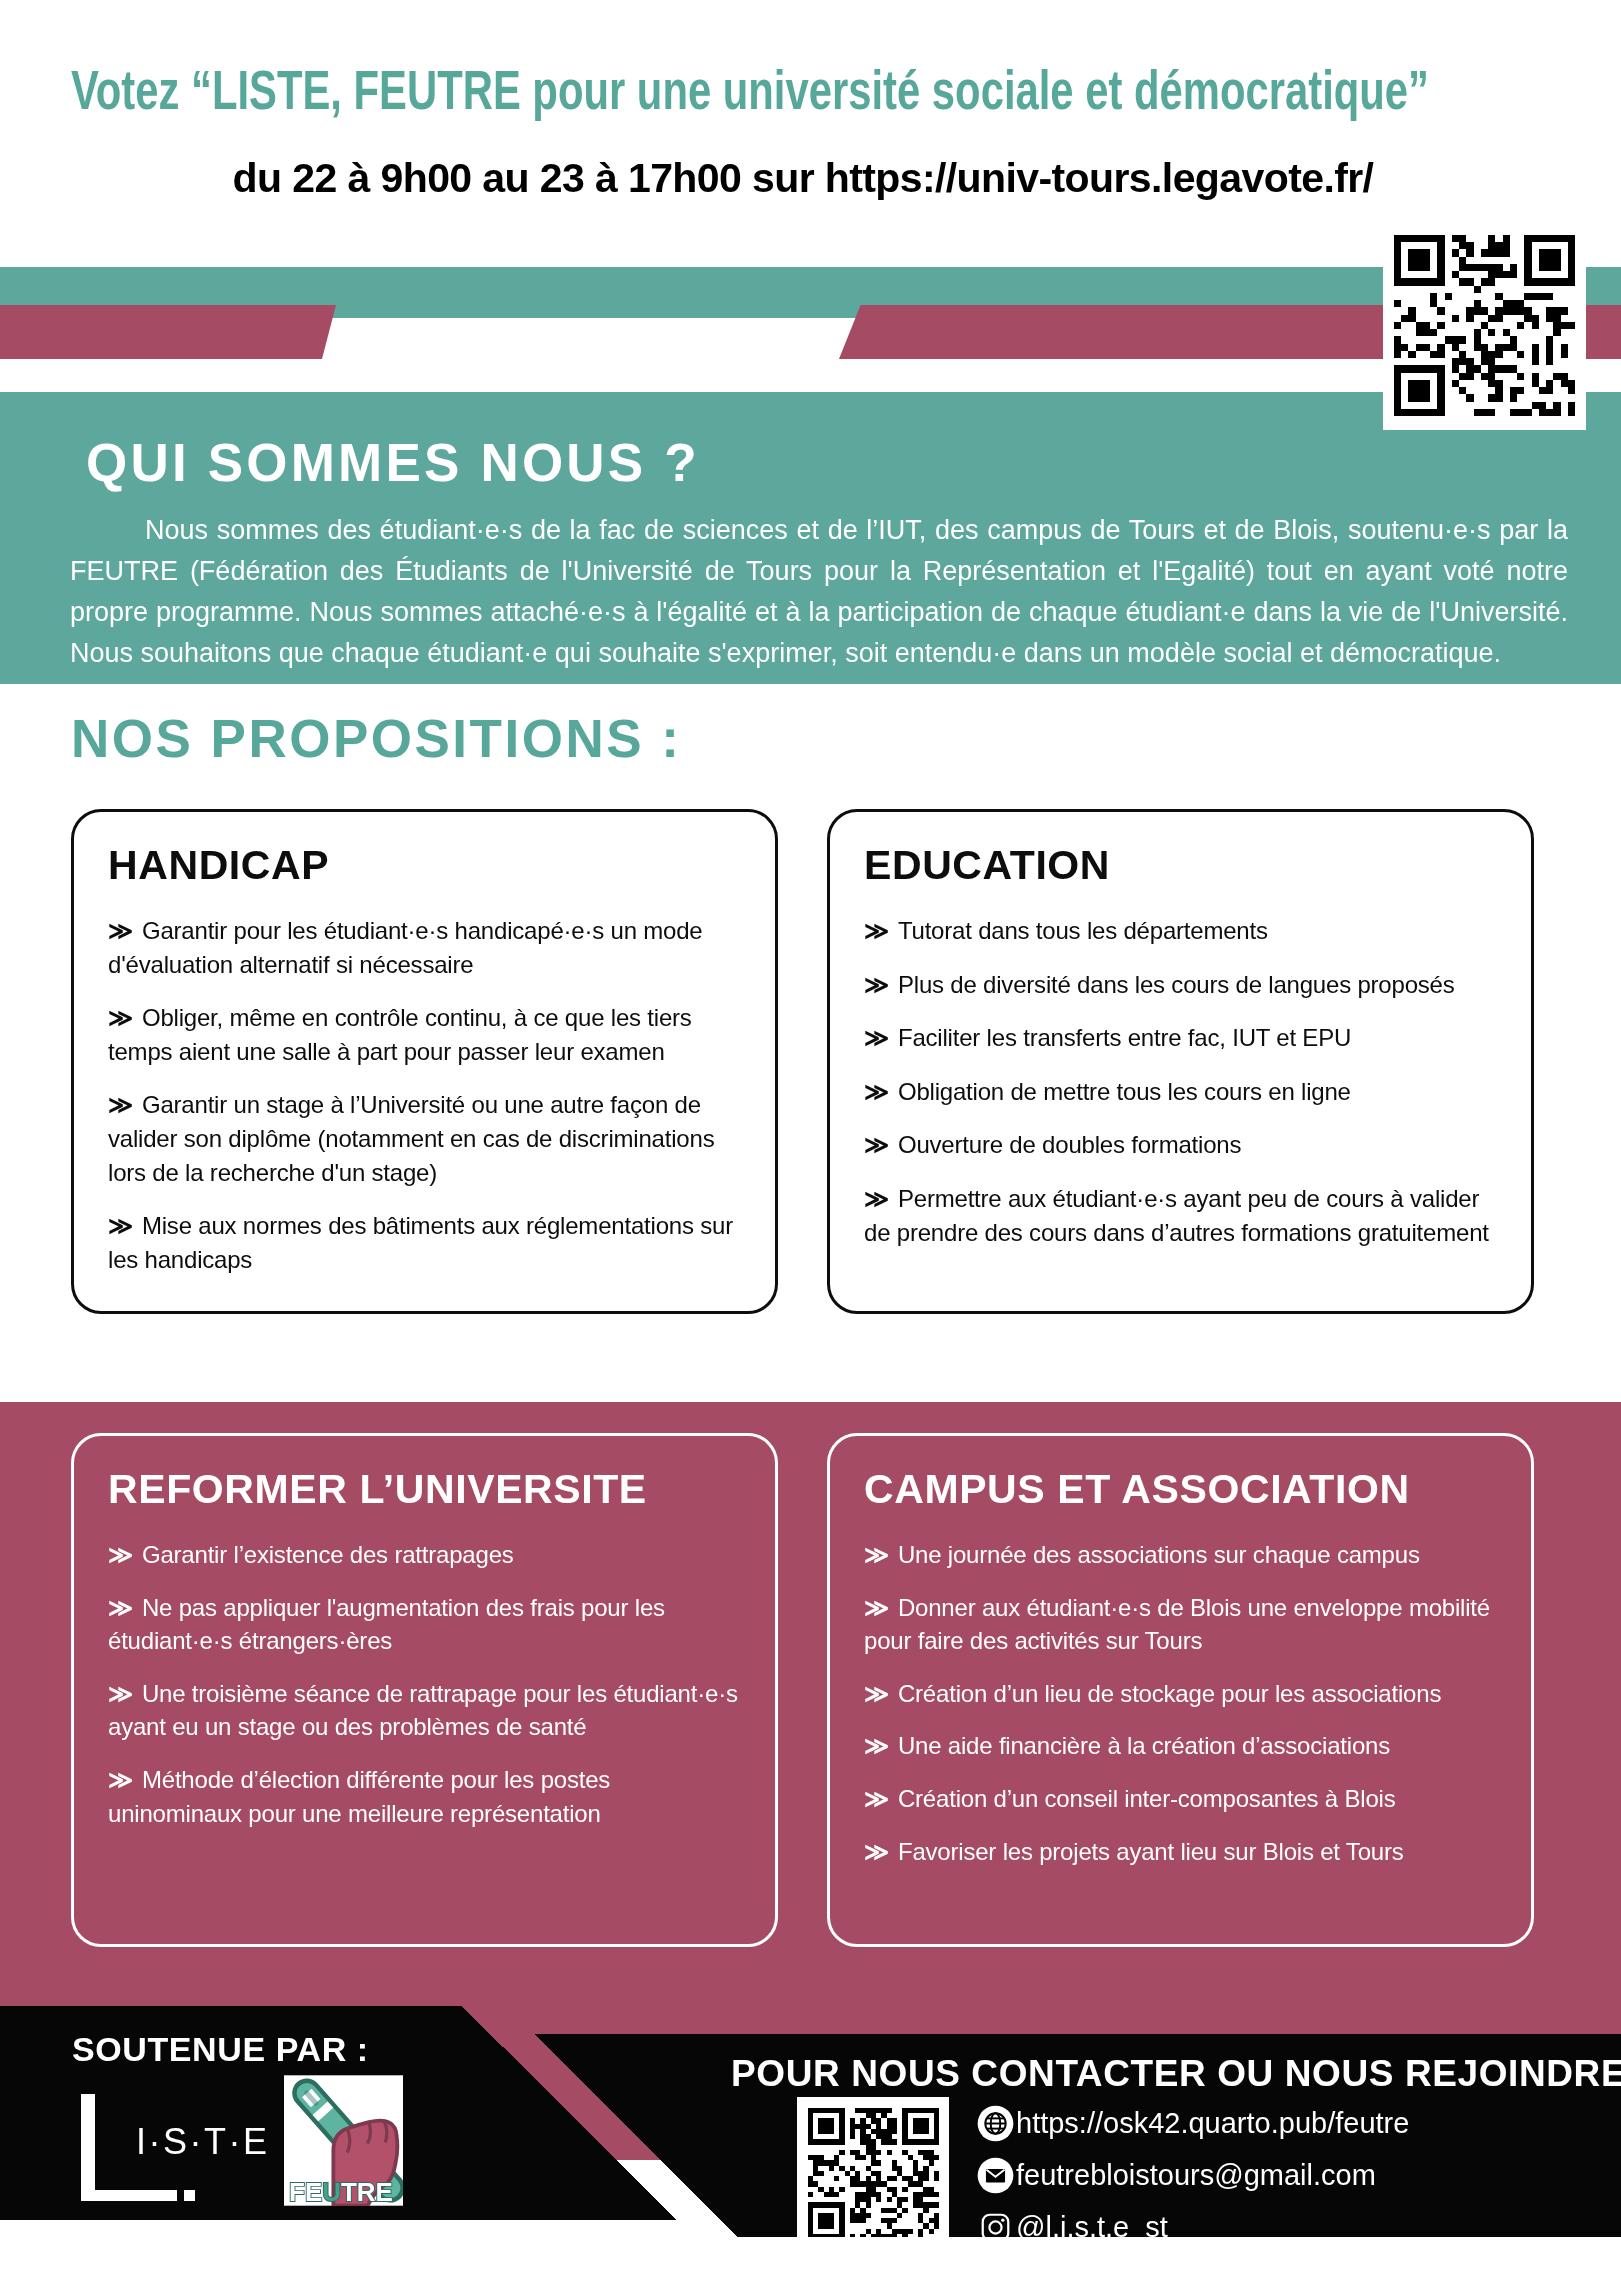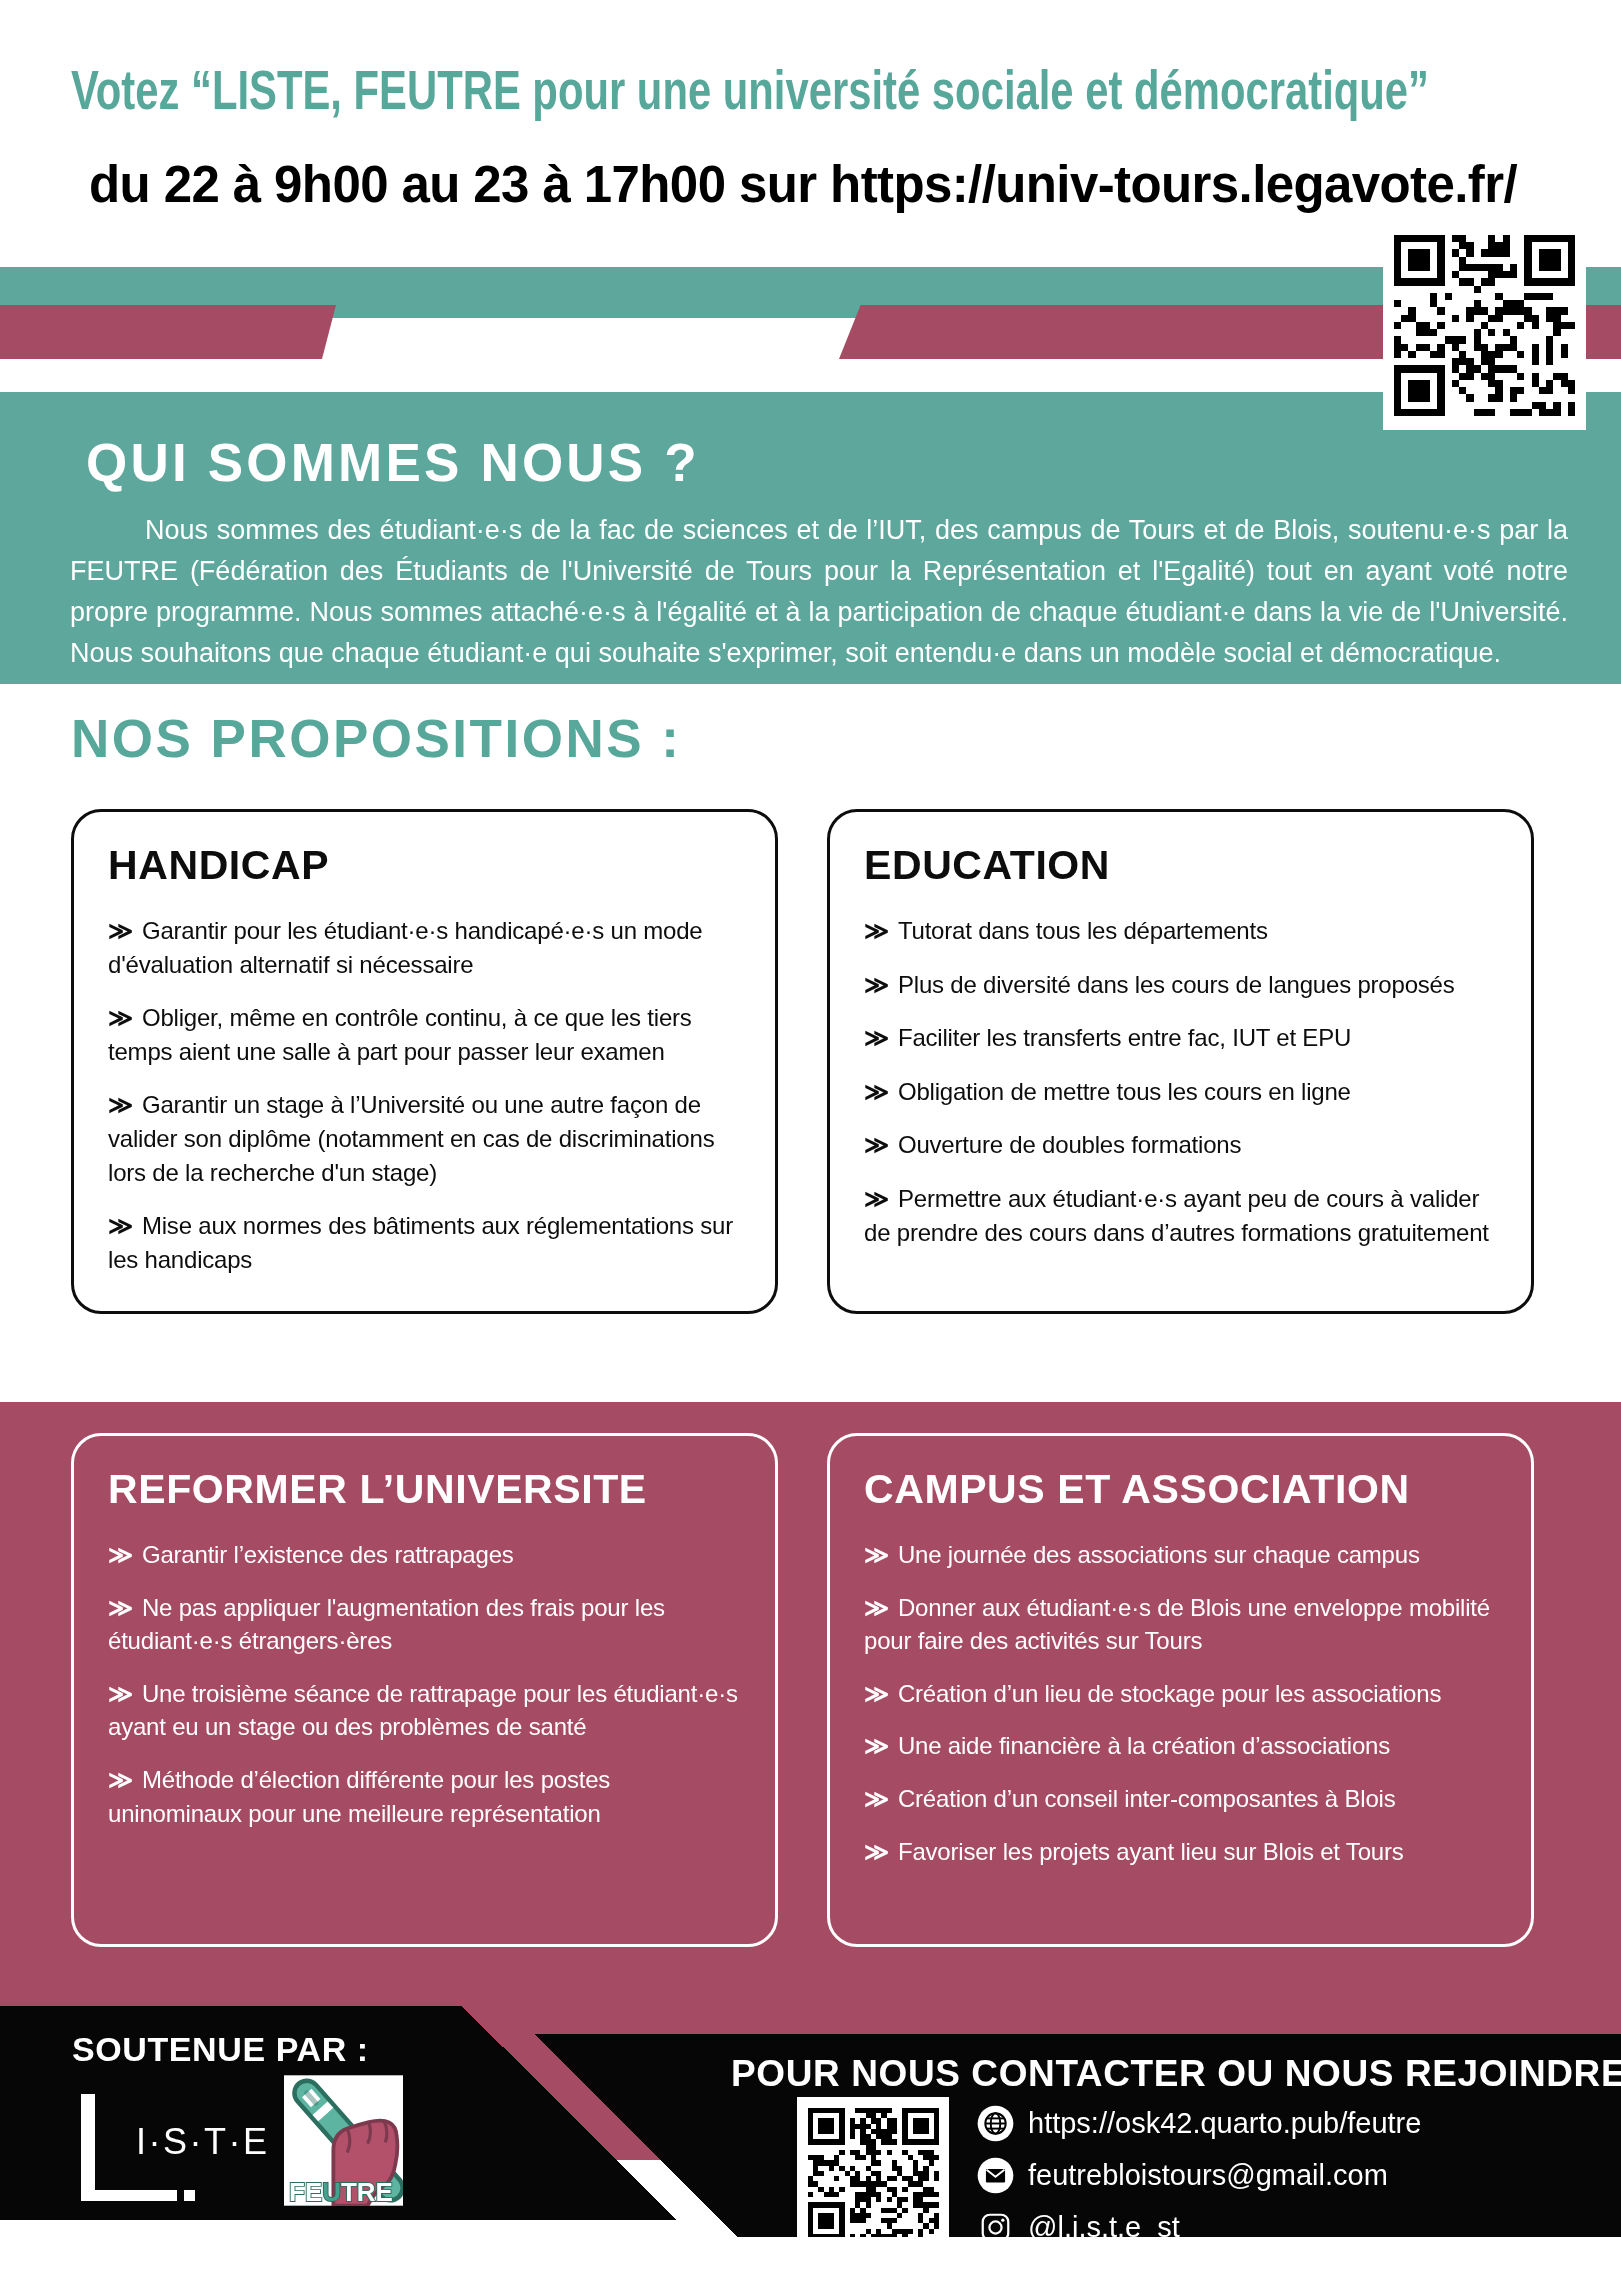--- a/index.html
+++ b/index.html
@@ -2,21 +2,21 @@
 <html style="font-size:10px"><head>
 <meta charset="utf-8">
 <style>
   html,body{margin:0;padding:0;background:#ffffff;}
   .page{position:relative;width:1621px;height:2237px;background:#ffffff;overflow:hidden;
         font-family:"Liberation Sans",sans-serif;}
 
   
   .title{position:absolute;left:71px;top:58px;font-size:55px;font-weight:bold;color:#57a79a;
          white-space:nowrap;transform:scaleX(0.76);transform-origin:left top;}
-  .subtitle{position:absolute;left:0;right:15px;top:155px;text-align:center;font-size:51px;
+  .subtitle{position:absolute;left:0;right:15px;top:155px;text-align:center;font-size:41px;
             font-weight:bold;color:#000;letter-spacing:-0.6px;}
 
   
   .band-teal{position:absolute;top:267px;left:0;width:1621px;height:51px;background:#5da79c;}
   .band-maroon-left{position:absolute;top:305px;left:0;width:343px;height:54px;background:#a54b63;
         clip-path:polygon(0 0,336px 0,322px 100%,0 100%);}
   .band-maroon-right{position:absolute;top:305px;left:839px;width:782px;height:54px;background:#a54b63;
         clip-path:polygon(21.6px 0,100% 0,100% 100%,0 100%);}
   .qr-top-box{position:absolute;left:1383px;top:221px;width:203px;height:209px;background:#fff;
         display:flex;align-items:center;justify-content:center;z-index:5;}
@@ -58,21 +58,21 @@
   .l-text{position:absolute;left:23px;top:30px;color:#fff;font-size:36px;letter-spacing:2.5px;
         line-height:1;font-weight:normal;margin-left:32px;}
   .feutre-logo{position:absolute;left:284px;top:2075px;width:119px;height:131px;z-index:6;}
   .contact-heading{position:absolute;left:731px;top:2053px;font-size:37px;font-weight:bold;
         color:#fff;white-space:nowrap;letter-spacing:0.6px;z-index:6;}
   .qr-footer-box{position:absolute;left:797px;top:2097px;width:152px;height:152px;background:#fff;
         display:flex;align-items:center;justify-content:center;z-index:6;}
   .qr-footer-box svg{width:131px;height:131px;}
   .contact-list{position:absolute;left:977px;top:2105px;display:flex;flex-direction:column;
         gap:15px;z-index:6;}
-  .contact-row{display:flex;align-items:center;gap:14px;color:#fff;font-size:29px;}
+  .contact-row{display:flex;align-items:center;gap:2px;color:#fff;font-size:29px;}
   .contact-row .cicon{width:37px;height:37px;flex:0 0 37px;}
   .fine-print{position:absolute;left:5px;top:2236px;font-size:19.7px;color:#000;z-index:6;}
 </style>
 </head>
 <body>
 
 <div class="page">
 
   <div class="title">Votez “LISTE, FEUTRE pour une université sociale et démocratique”</div>
   <div class="subtitle">du 22 à 9h00 au 23 à 17h00 sur https://univ-tours.legavote.fr/</div>

